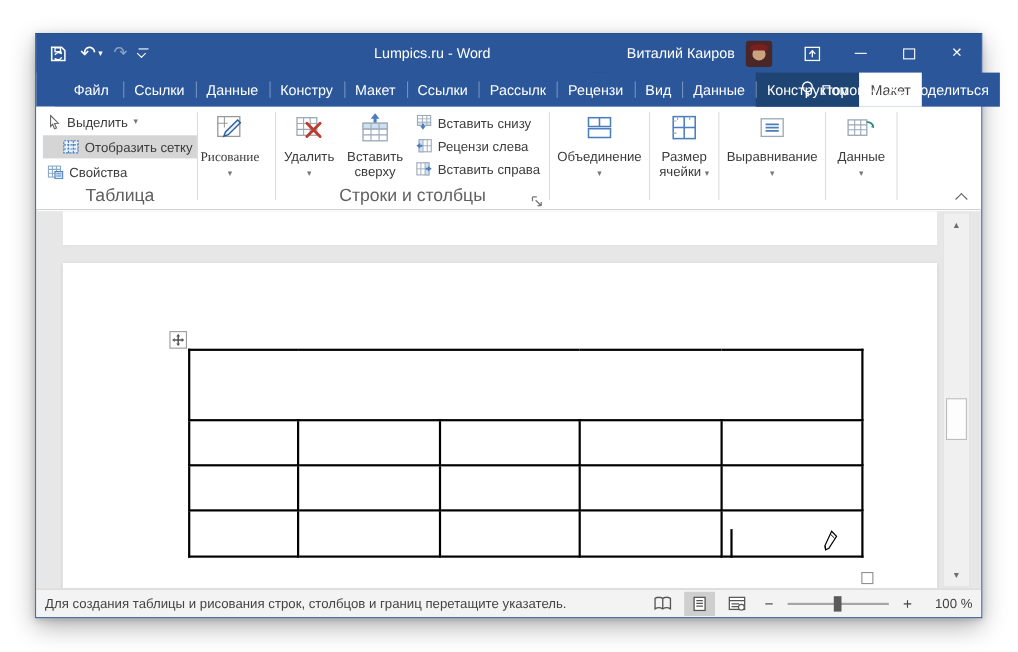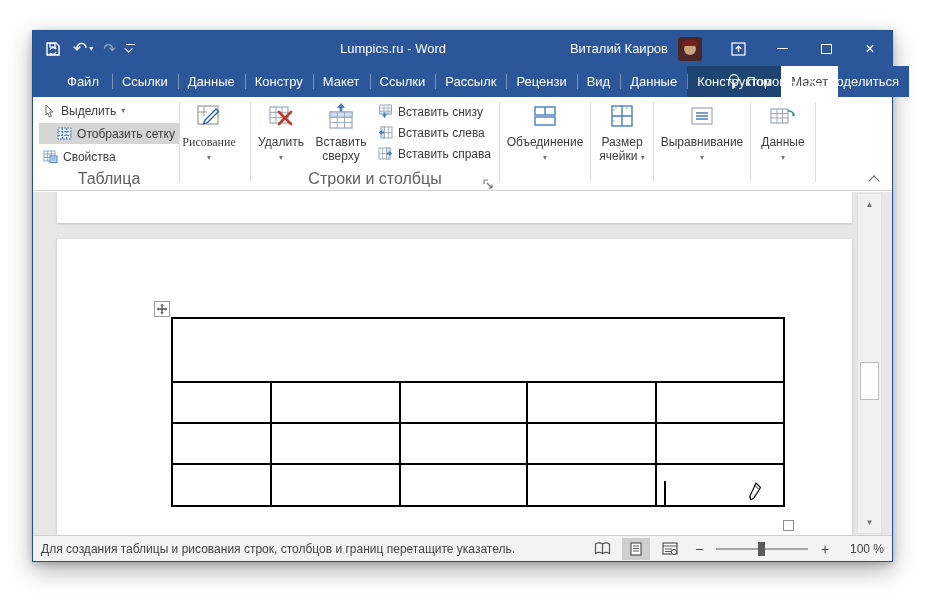--- a/index.html
+++ b/index.html
@@ -280,21 +280,21 @@
             </svg>
             <span>Вставить снизу</span>
           </div>
           <div class="smallbtn">
             <svg width="15" height="15" viewBox="0 0 15 15">
               <rect x="3" y="2" width="11" height="11" fill="#fff" stroke="#9aa8b8" stroke-width="1"></rect>
               <rect x="3" y="2" width="3.6" height="11" fill="#cfe0f1" stroke="#9aa8b8" stroke-width="0.8"></rect>
               <path d="M3 7.5 h11 M10.4 2 v11" stroke="#9aa8b8" stroke-width="0.8"></path>
               <path d="M0.5 7.5 l3.5 -2.5 v1.6 h2 v1.8 h-2 v1.6 Z" fill="#4a7ebc"></path>
             </svg>
-            <span>Вставить слева</span>
+            <span>Рецензи слева</span>
           </div>
           <div class="smallbtn">
             <svg width="15" height="15" viewBox="0 0 15 15">
               <rect x="1" y="2" width="11" height="11" fill="#fff" stroke="#9aa8b8" stroke-width="1"></rect>
               <rect x="8.4" y="2" width="3.6" height="11" fill="#cfe0f1" stroke="#9aa8b8" stroke-width="0.8"></rect>
               <path d="M1 7.5 h11 M4.6 2 v11" stroke="#9aa8b8" stroke-width="0.8"></path>
               <path d="M14.5 7.5 l-3.5 -2.5 v1.6 h-2 v1.8 h2 v1.6 Z" fill="#4a7ebc"></path>
             </svg>
             <span>Вставить справа</span>
           </div>

